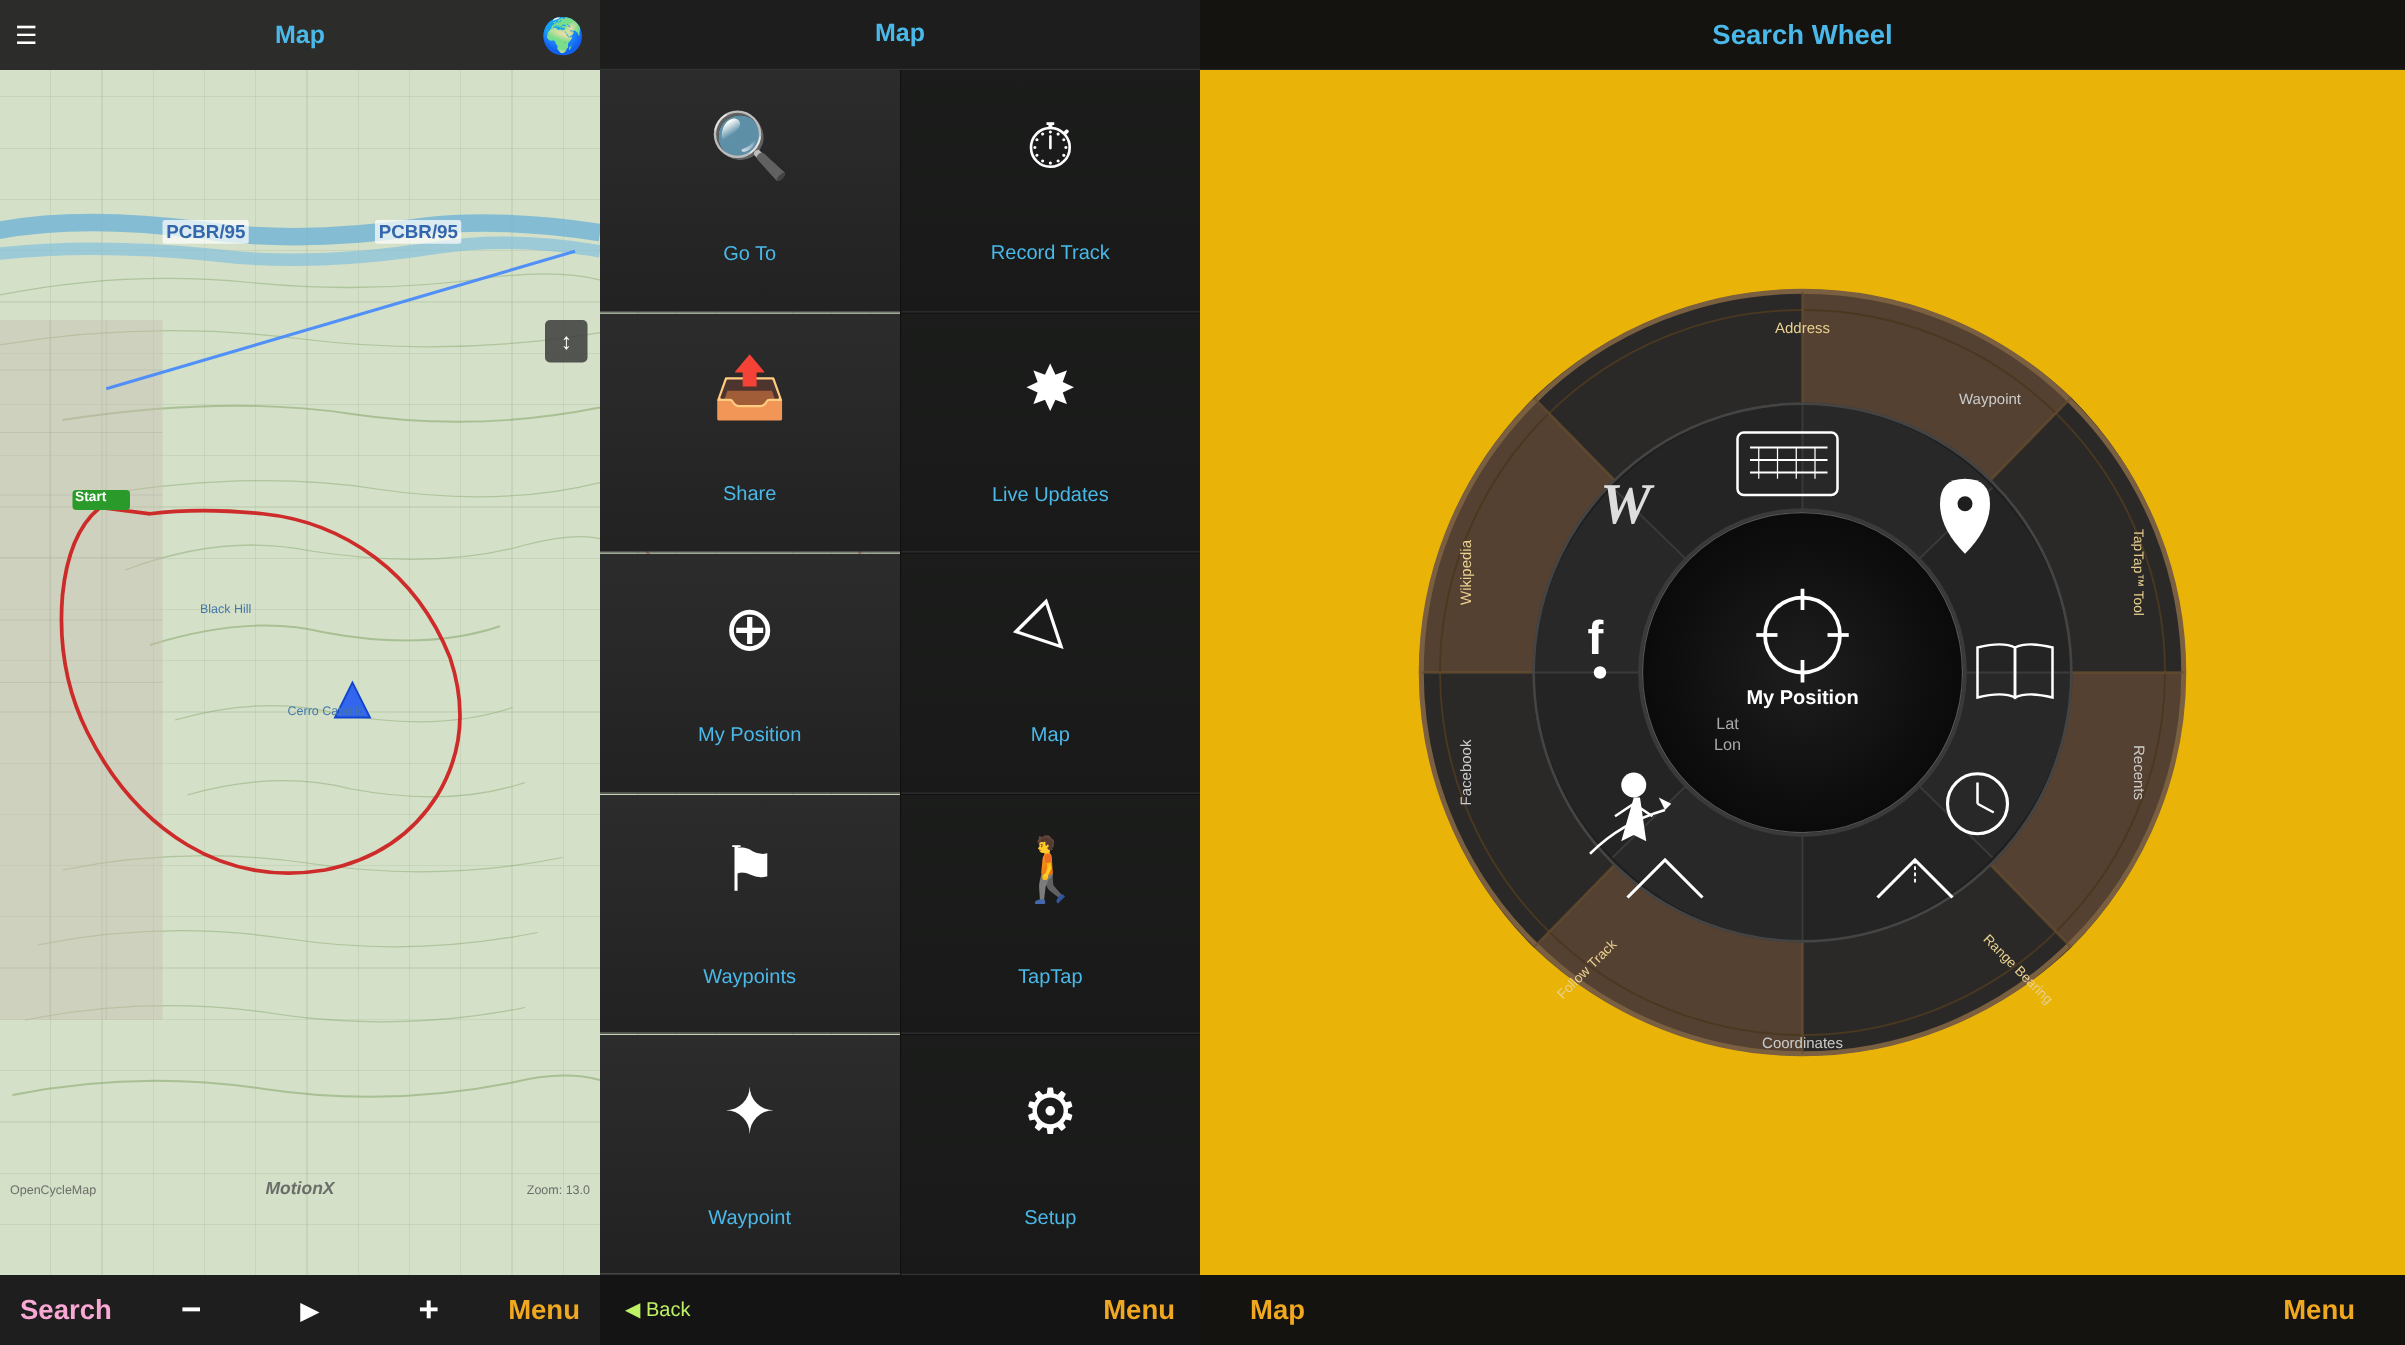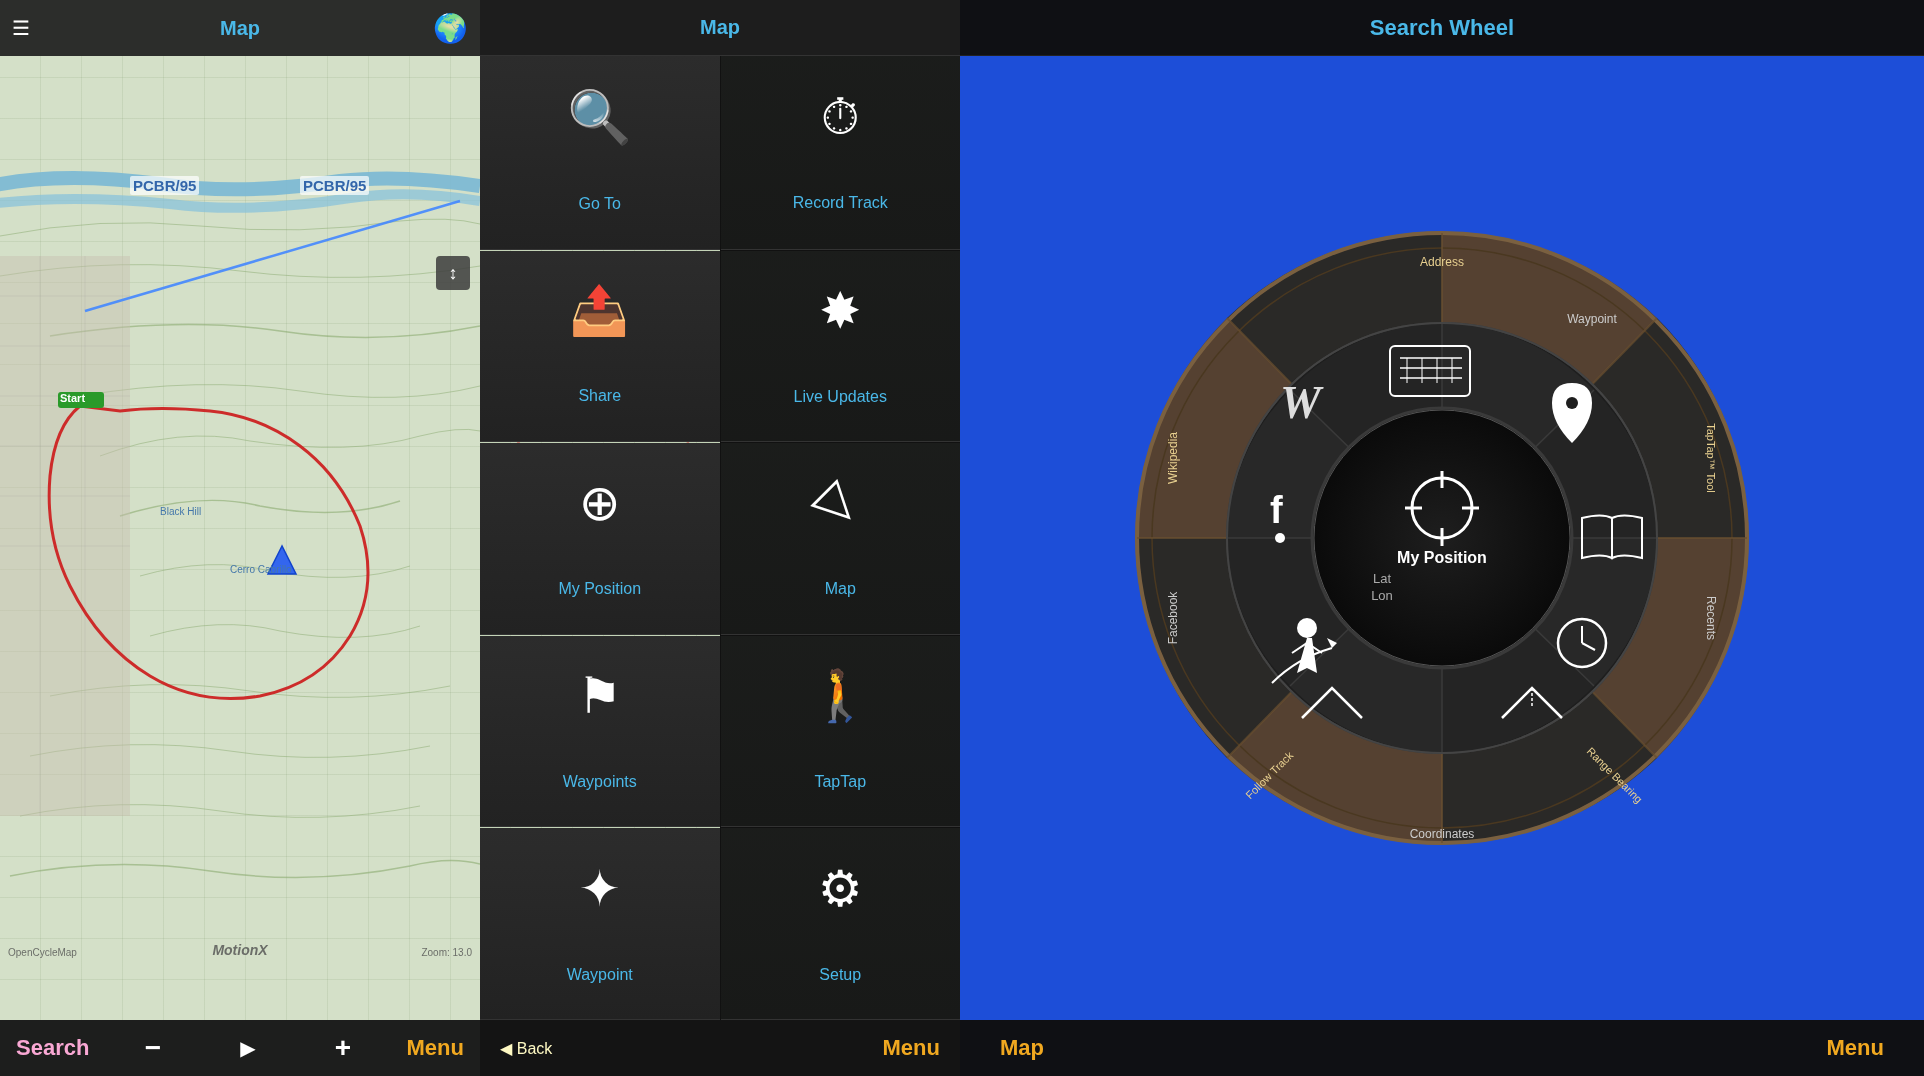--- a/index.html
+++ b/index.html
@@ -245,21 +245,21 @@
       display: flex;
       align-items: center;
       justify-content: space-between;
       padding: 0 20px;
     }
 
     
     .panel-wheel {
       flex: 1;
       height: 1076px;
-      background: #1d4ed8;
+      background: #eab308;
       display: flex;
       flex-direction: column;
     }
 
     .wheel-header {
       height: 56px;
       background: rgba(15,15,15,0.98);
       display: flex;
       align-items: center;
       justify-content: center;
@@ -367,21 +367,21 @@
       <path d="M 80 350 Q 55 370 50 420 Q 45 480 70 530 Q 100 590 150 620 Q 200 650 260 640 Q 320 628 350 580 Q 380 530 360 470 Q 340 420 300 390 Q 260 360 210 355 Q 160 350 120 355 Z" fill="none" stroke="#cc2222" stroke-width="3" opacity="0.95"></path>
 
       <rect x="58" y="336" width="46" height="16" rx="3" fill="#2a9a2a"></rect>
 
       <polygon points="282,490 268,518 296,518" fill="#3366ee" stroke="#1144cc" stroke-width="1.5"></polygon>
     </svg>
 
     <span class="road-label" style="top:120px; left:130px;">PCBR/95</span>
     <span class="road-label" style="top:120px; left:300px;">PCBR/95</span>
     <span class="map-label" style="top:336px; left:60px; color:#fff; font-size:11px; background:transparent;">Start</span>
-    <span class="map-label-sm" style="top:450px; left:160px;">Black Hill</span>
+    <span class="map-label-sm" style="top:426px; left:160px;">Black Hill</span>
     <span class="map-label-sm" style="top:508px; left:230px;">Cerro Cabrillo</span>
 
     <div class="zoom-controls">
       <div class="zoom-btn">↕</div>
     </div>
 
     <div class="map-info-left">OpenCycleMap</div>
     <div class="map-info-center">MotionX</div>
     <div class="map-info-right">Zoom: 13.0</div>
   </div>
@@ -466,21 +466,21 @@
       <div class="menu-item-label">Waypoint</div>
     </div>
 
     <div class="menu-item" style="background:linear-gradient(180deg,rgba(50,55,50,0.3),rgba(40,44,40,0.3));">
       <div class="menu-item-icon" style="font-size:50px; color:#fff;">⚙</div>
       <div class="menu-item-label">Setup</div>
     </div>
   </div>
 
   <div class="menu-footer">
-    <span style="color:#fef9c3; font-size:16px;">◀ Back</span>
+    <span style="color:#bef264; font-size:16px;">◀ Back</span>
     <span style="color:#f0a820; font-size:22px; font-weight:bold;">Menu</span>
   </div>
 </div>
 
 <div class="panel-wheel">
   <div class="wheel-header">
     <span class="wheel-header-title">Search Wheel</span>
   </div>
 
   <div class="wheel-content">

